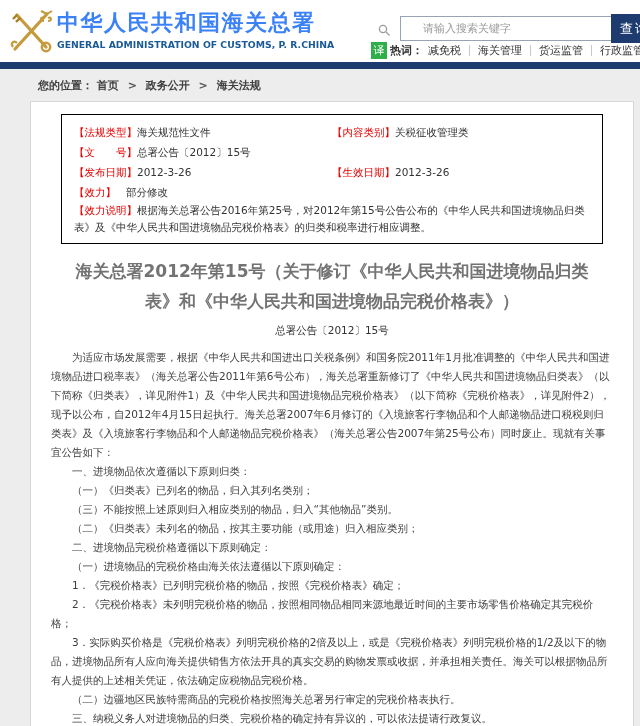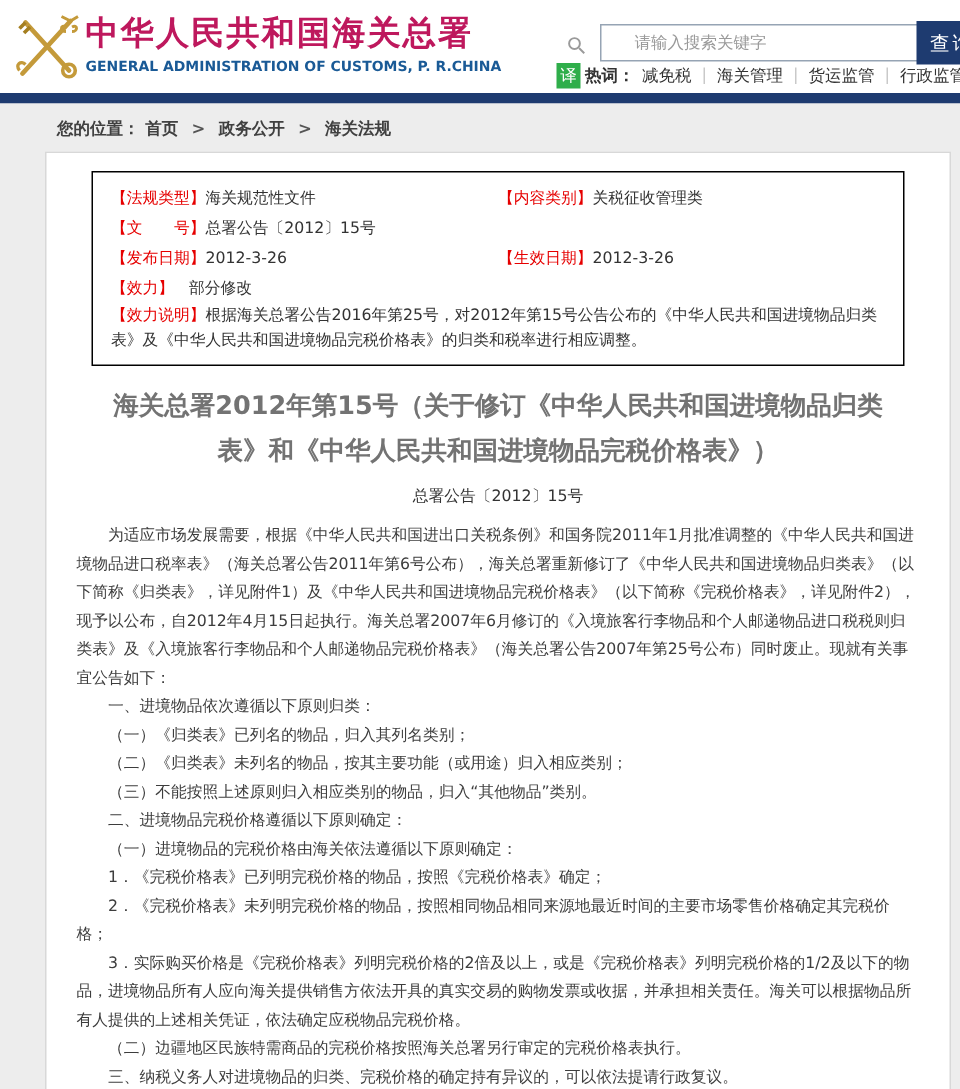--- a/index.html
+++ b/index.html
@@ -4,21 +4,21 @@
 <style>
   html,body{margin:0;padding:0;}
   body{width:640px;height:726px;overflow:hidden;background:#ededed;
        font-family:"DejaVu Sans","Liberation Sans",sans-serif;}
   .viewport{position:relative;width:640px;height:726px;overflow:hidden;}
 
   
   .header{position:relative;width:640px;height:62px;background:#ffffff;}
   .logo{position:absolute;left:8px;top:7px;width:46px;height:48px;}
   .titles{position:absolute;left:57px;top:9px;}
-  .site-cn{font-size:22px;font-weight:bold;color:#be185d;letter-spacing:1.5px;line-height:28px;}
+  .site-cn{font-size:22px;font-weight:bold;color:#3b82f6;letter-spacing:1.5px;line-height:28px;}
   .site-en{font-size:9.3px;font-weight:bold;color:#1a5a96;letter-spacing:0;margin-top:2px;text-align:center;}
 
   .search-wrap{position:absolute;left:372px;top:16px;width:237px;height:25px;padding-left:28px;}
   .search-input{width:100%;height:100%;box-sizing:border-box;border:1px solid #96a4b4;
       padding:0 4px 0 22px;font-size:11px;color:#333;outline:none;background:#fff;
       font-family:inherit;}
   .search-input::placeholder{color:#9a9a9a;}
   .mag{position:absolute;left:6px;top:6px;width:13px;height:13px;}
   .search-btn{position:absolute;left:611px;top:14px;width:58px;height:29px;background:#1e3b70;
       color:#fff;border:0;font-size:13px;letter-spacing:2px;text-align:left;padding:0 0 0 9px;
@@ -151,22 +151,22 @@
         </div>
       </div>
 
       <h2 class="doc-title">海关总署2012年第15号（关于修订《中华人民共和国进境物品归类表》和《中华人民共和国进境物品完税价格表》）</h2>
       <div class="doc-number">总署公告〔2012〕15号</div>
 
       <div class="body-text">
         <p>为适应市场发展需要，根据《中华人民共和国进出口关税条例》和国务院2011年1月批准调整的《中华人民共和国进境物品进口税率表》（海关总署公告2011年第6号公布），海关总署重新修订了《中华人民共和国进境物品归类表》（以下简称《归类表》，详见附件1）及《中华人民共和国进境物品完税价格表》（以下简称《完税价格表》，详见附件2），现予以公布，自2012年4月15日起执行。海关总署2007年6月修订的《入境旅客行李物品和个人邮递物品进口税税则归类表》及《入境旅客行李物品和个人邮递物品完税价格表》（海关总署公告2007年第25号公布）同时废止。现就有关事宜公告如下：</p>
         <p>一、进境物品依次遵循以下原则归类：</p>
         <p>（一）《归类表》已列名的物品，归入其列名类别；</p>
+        <p>（三）不能按照上述原则归入相应类别的物品，归入“其他物品”类别。</p>
         <p>（二）《归类表》未列名的物品，按其主要功能（或用途）归入相应类别；</p>
-        <p>（三）不能按照上述原则归入相应类别的物品，归入“其他物品”类别。</p>
         <p>二、进境物品完税价格遵循以下原则确定：</p>
         <p>（一）进境物品的完税价格由海关依法遵循以下原则确定：</p>
         <p>1．《完税价格表》已列明完税价格的物品，按照《完税价格表》确定；</p>
         <p>2．《完税价格表》未列明完税价格的物品，按照相同物品相同来源地最近时间的主要市场零售价格确定其完税价格；</p>
         <p>3．实际购买价格是《完税价格表》列明完税价格的2倍及以上，或是《完税价格表》列明完税价格的1/2及以下的物品，进境物品所有人应向海关提供销售方依法开具的真实交易的购物发票或收据，并承担相关责任。海关可以根据物品所有人提供的上述相关凭证，依法确定应税物品完税价格。</p>
         <p>（二）边疆地区民族特需商品的完税价格按照海关总署另行审定的完税价格表执行。</p>
         <p>三、纳税义务人对进境物品的归类、完税价格的确定持有异议的，可以依法提请行政复议。</p>
 
       </div>
 

